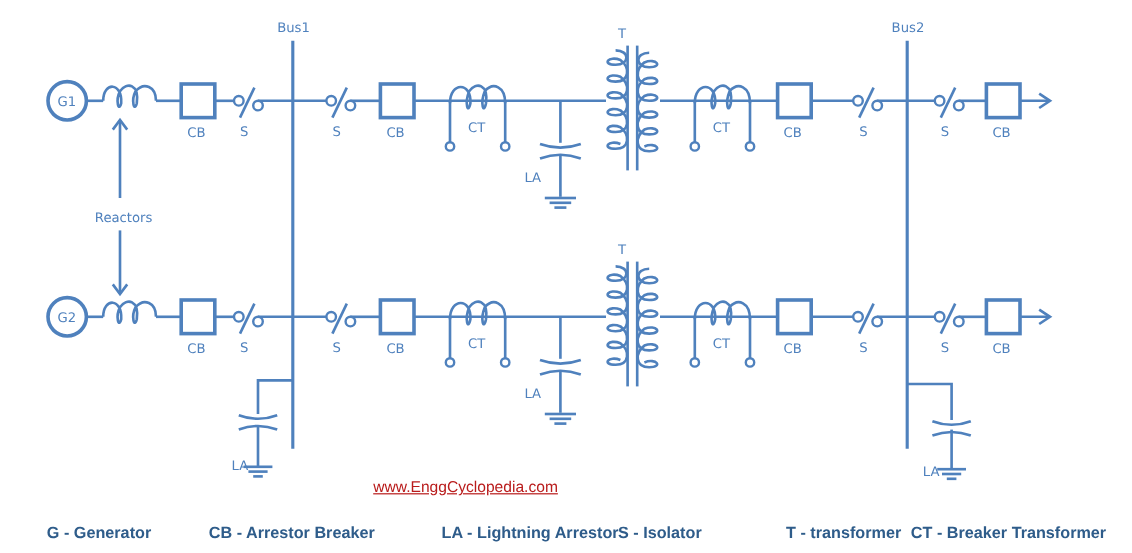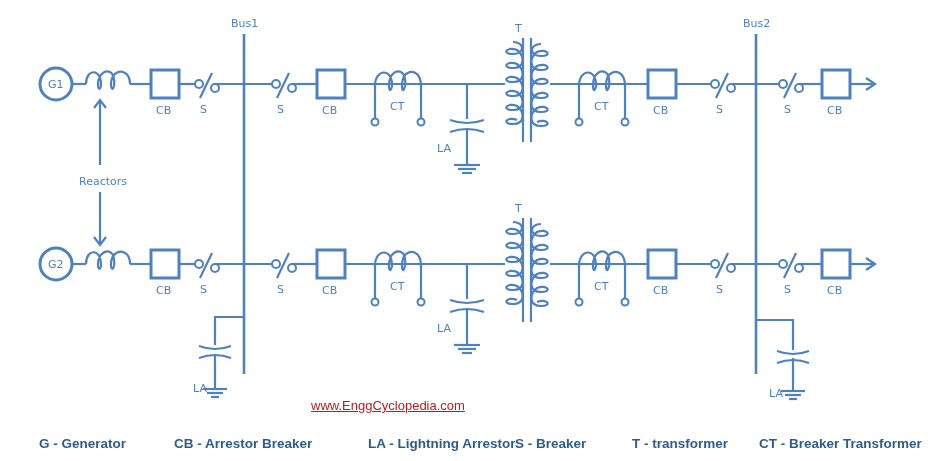--- a/index.html
+++ b/index.html
@@ -246,15 +246,15 @@
     <line class="wire" x1="789" y1="399" x2="797" y2="399"></line>
   </g>
   <text class="lbl" x="769" y="397">LA</text>
 </svg>
 
 <a class="url">www.EnggCyclopedia.com</a>
 
 <div class="legend" style="left:39px;">G - Generator</div>
 <div class="legend" style="left:174px;">CB - Arrestor Breaker</div>
 <div class="legend" style="left:322px;margin-left:46px;">LA - Lightning Arrestor</div>
-<div class="legend" style="left:515px;">S - Breaker</div>
-<div class="legend" style="left:632px;">T - transformer</div>
+<div class="legend" style="left:515px;">S - Isolator</div>
+<div class="legend" style="left:655px;">T - transformer</div>
 <div class="legend" style="left:759px;">CT - Breaker Transformer</div>
 
 </body></html>

